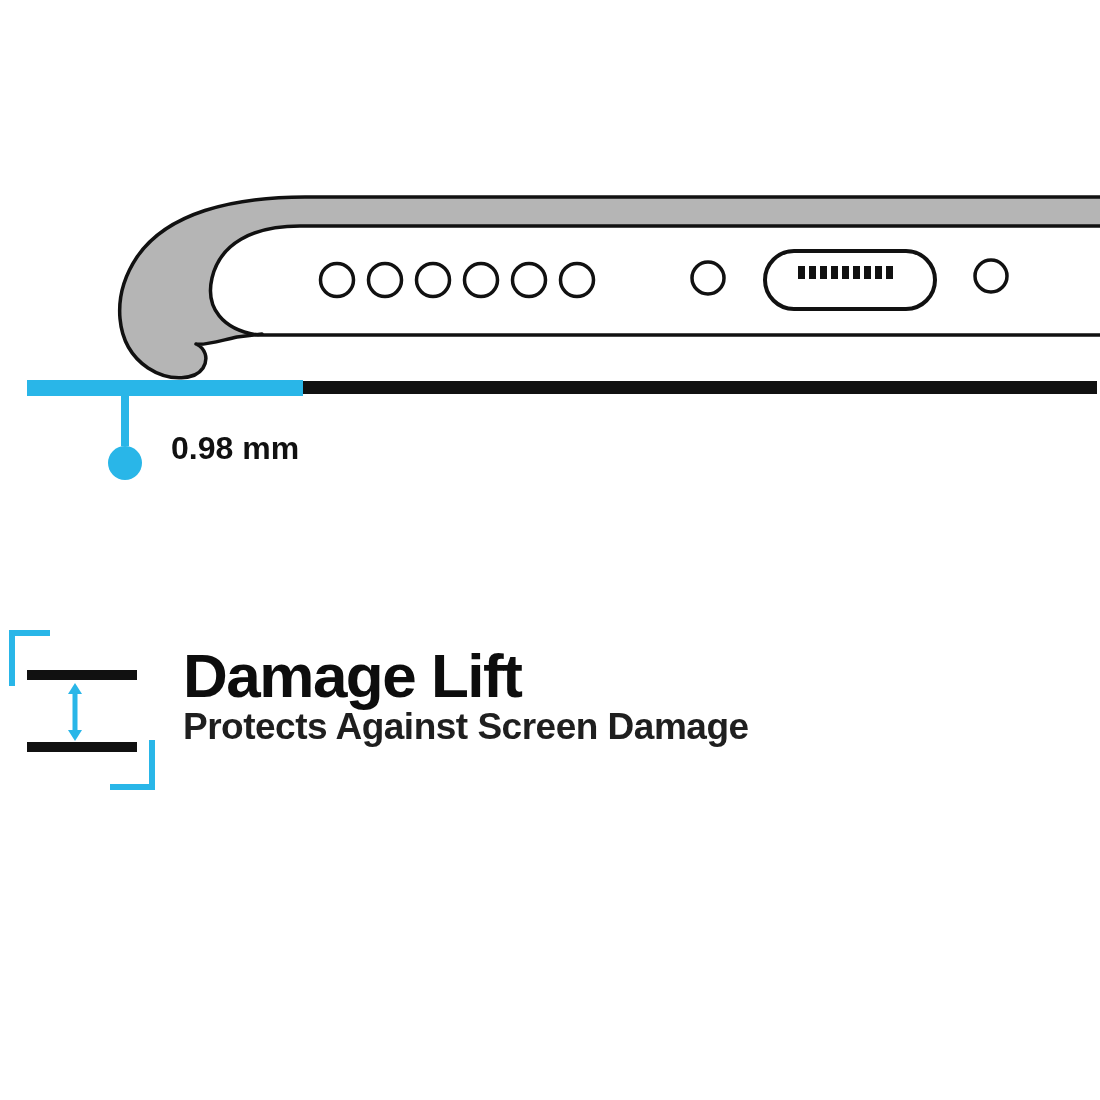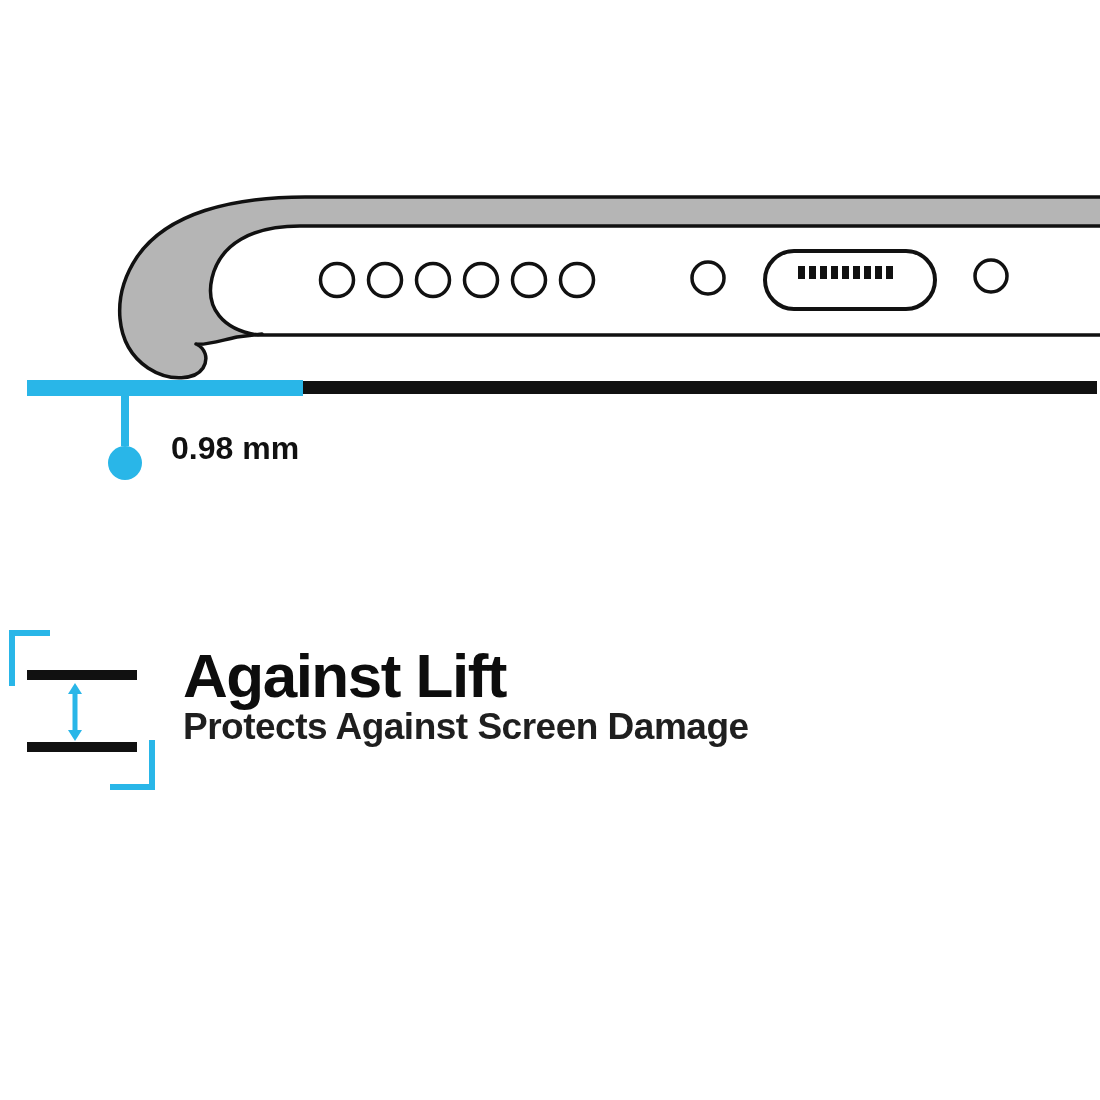--- a/index.html
+++ b/index.html
@@ -109,17 +109,17 @@
     <g stroke="#29b6e8" fill="#29b6e8">
       <line x1="75" y1="72" x2="75" y2="112" stroke-width="5"></line>
       <polygon points="75,63 68,74 82,74" stroke="none" fill="#29b6e8"></polygon>
       <polygon points="75,121 68,110 82,110" stroke="none" fill="#29b6e8"></polygon>
     </g>
     <rect x="27" y="122" width="110" height="10" fill="#111111"></rect>
     <path d="M 110 167 L 152 167 L 152 120" fill="none" stroke="#29b6e8" stroke-width="6"></path>
   </svg>
 
   <div class="feature-text">
-    <div class="feature-title">Against Lift</div>
+    <div class="feature-title">Damage Lift</div>
     <div class="feature-subtitle">Protects Against Screen Damage</div>
   </div>
 
 </div>
 
 </body></html>

